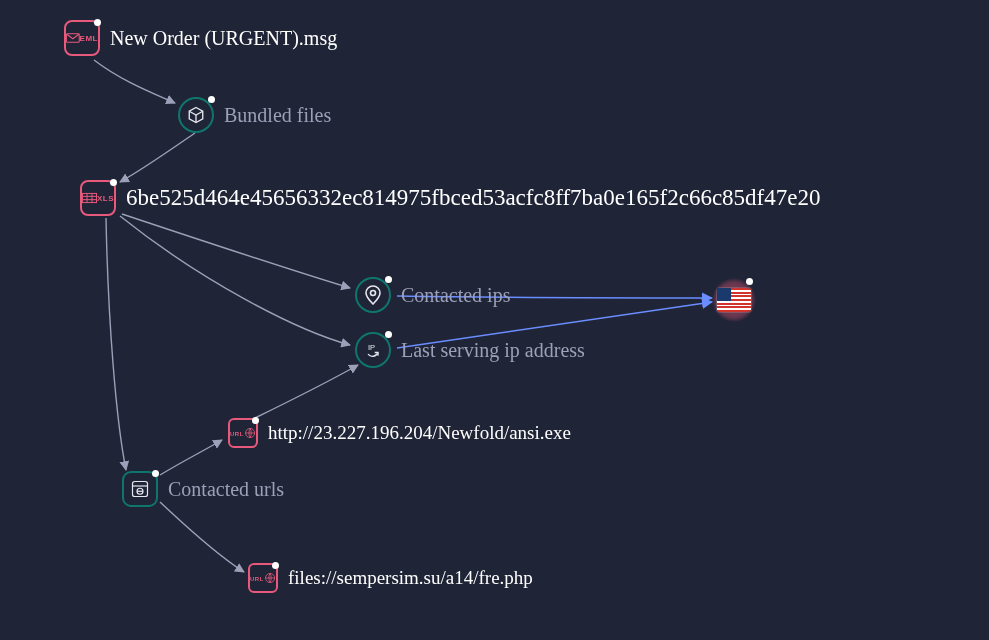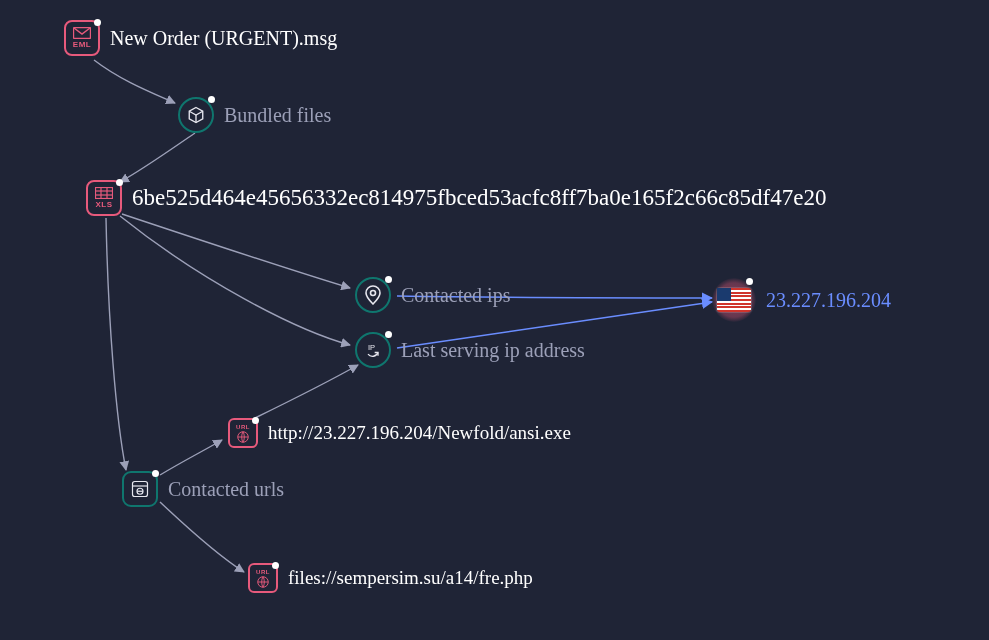--- a/index.html
+++ b/index.html
@@ -46,21 +46,21 @@
   .label-white { color: #fff; }
   .label-gray  { color: #9ca0b8; }
   .label-blue  { color: #6a8dff; }
 
   
   .file-square {
     width: 36px; height: 36px;
     border: 2px solid #e75a7c;
     border-radius: 8px;
     display: flex;
-    flex-direction: column;
+    flex-direction: row;
     align-items: center;
     justify-content: center;
     color: #e75a7c;
     font-family: Arial, sans-serif;
   }
   .file-square.small {
     width: 30px; height: 30px;
     border-radius: 6px;
   }
   .file-ext {
@@ -177,21 +177,21 @@
           <path d="M12 2 L21 7 L21 17 L12 22 L3 17 L3 7 Z"></path>
           <path d="M3 7 L12 12 L21 7"></path>
           <path d="M12 12 L12 22"></path>
         </svg>
     </div>
     <div class="handle"></div>
   </div>
   <span class="label label-gray">Bundled files</span>
 </div>
 
-<div class="node" style="left:86px; top:180px;">
+<div class="node" style="left:80px; top:180px;">
   <div class="iconbox">
     <div class="file-square">
       <svg width="18" height="12" viewBox="0 0 18 12" stroke="#e75a7c" stroke-width="1.2" fill="none">
         <rect x="0.5" y="0.5" width="17" height="11"></rect>
         <line x1="0.5" y1="4" x2="17.5" y2="4"></line>
           <line x1="0.5" y1="8" x2="17.5" y2="8"></line>
         <line x1="6" y1="0.5" x2="6" y2="11.5"></line>
           <line x1="12" y1="0.5" x2="12" y2="11.5"></line>
       </svg>
       <div class="file-ext">XLS</div>
@@ -226,21 +226,20 @@
     <div class="handle"></div>
   </div>
   <span class="label label-gray">Last serving ip address</span>
 </div>
 
 <div class="node" style="left:712px; top:278px;">
   <div class="flagwrap">
     <div class="usflag"></div>
     <div class="handle"></div>
   </div>
-  <span class="label label-blue">23.227.196.204</span>
 </div>
 
 <div class="node" style="left:228px; top:418px;text-align:right;">
   <div class="iconbox" style="width:30px;height:30px;">
     <div class="file-square small">
       <div class="file-ext" style="font-size:6px;">URL</div>
       <svg width="14" height="14" viewBox="0 0 24 24" fill="none" stroke="#e75a7c" stroke-width="1.6">
           <circle cx="12" cy="12" r="9"></circle>
           <path d="M3 12 H21"></path>
           <path d="M12 3 C15 7 15 17 12 21 C9 17 9 7 12 3 Z"></path>

